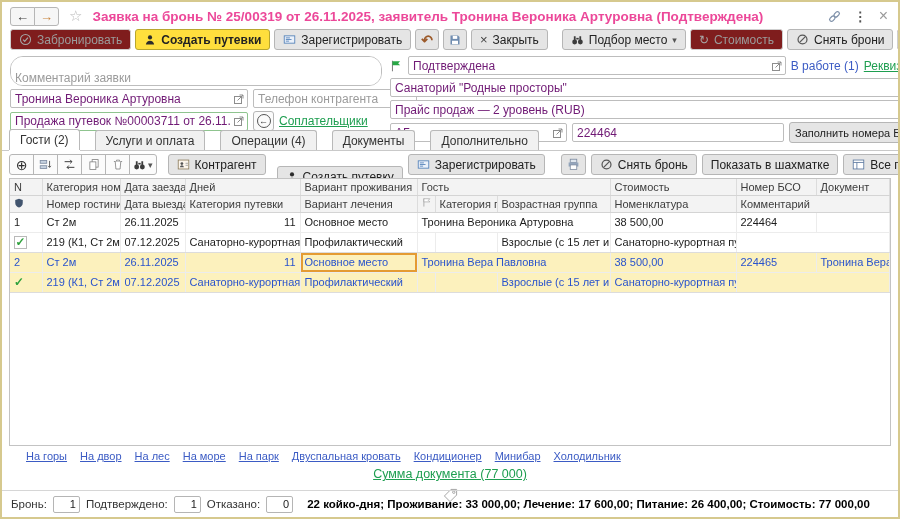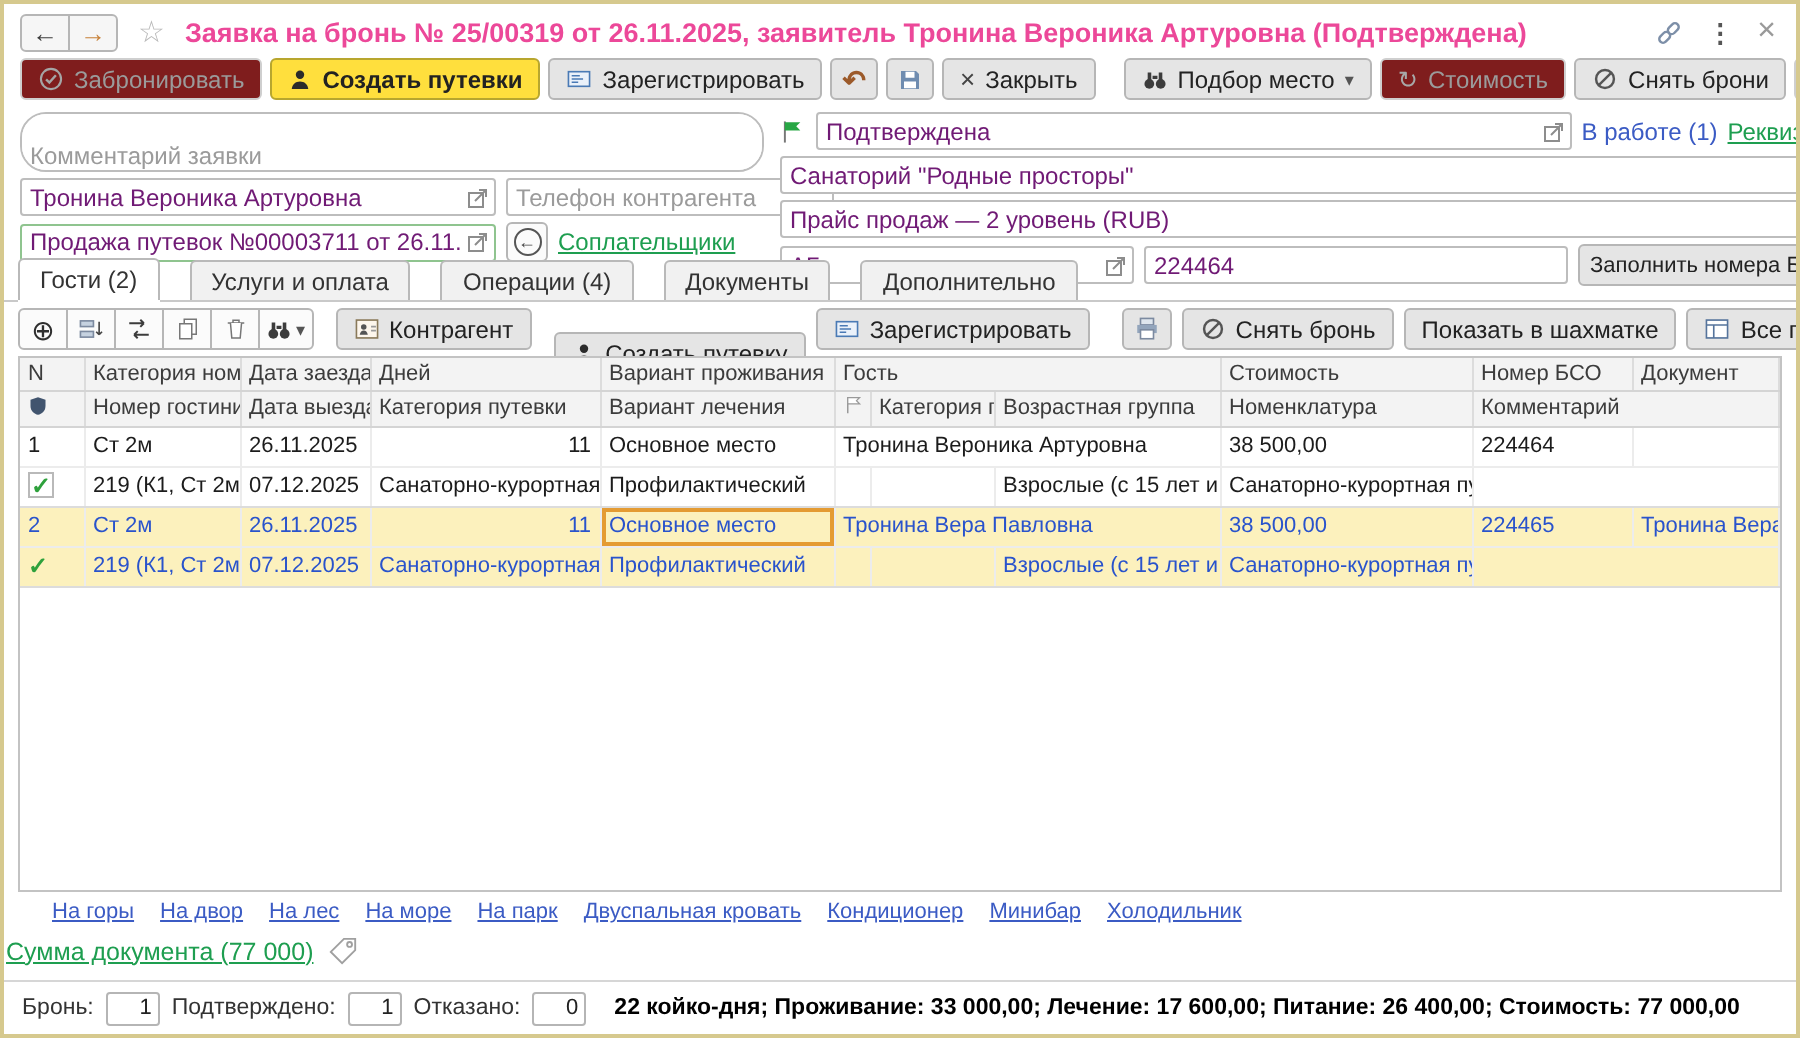--- a/index.html
+++ b/index.html
@@ -82,21 +82,21 @@
   tr.rb td { border-bottom:1px solid #dcdcdc; }
   tr.sel td { background:#fcf1bd; color:#2953cc; }
   td.num { text-align:right; }
   td.selcell { box-shadow: inset 0 0 0 2px #e49b33; }
   .chk { color:#2ea13c; font-weight:bold; font-size:12px; line-height:1; }
   .chkbox { display:inline-flex; width:13px; height:13px; border:1px solid #b9b9b9; background:#fff;
             align-items:center; justify-content:center; }
 
   
   .features { display:flex; gap:13px; padding:3px 8px 0 24px; height:17px; align-items:center; }
-  .sumrow { display:flex; align-items:center; gap:7px; padding:4px 1px; height:25px; }
+  .sumrow { display:flex; align-items:center; gap:7px; padding:4px 15px; height:25px;flex-direction:column; }
   .sumrow .lnk-g { font-size:12.5px; }
   .statusbar { display:flex; align-items:center; gap:6px; padding:0 9px; border-top:1px solid #d6d6d6;
                height:27px; font-size:11.5px; color:#333; }
   .sbox { width:27px; height:17px; border:1px solid #b5b5b5; border-radius:2px; text-align:right;
           padding:0 3px; font-size:11px; font-family:"Liberation Sans",sans-serif; color:#222; }
   .summary { font-weight:bold; color:#000; margin-left:8px; white-space:nowrap; overflow:hidden; }
   .slabel { white-space:nowrap; }
 </style>
 </head>
 <body>

